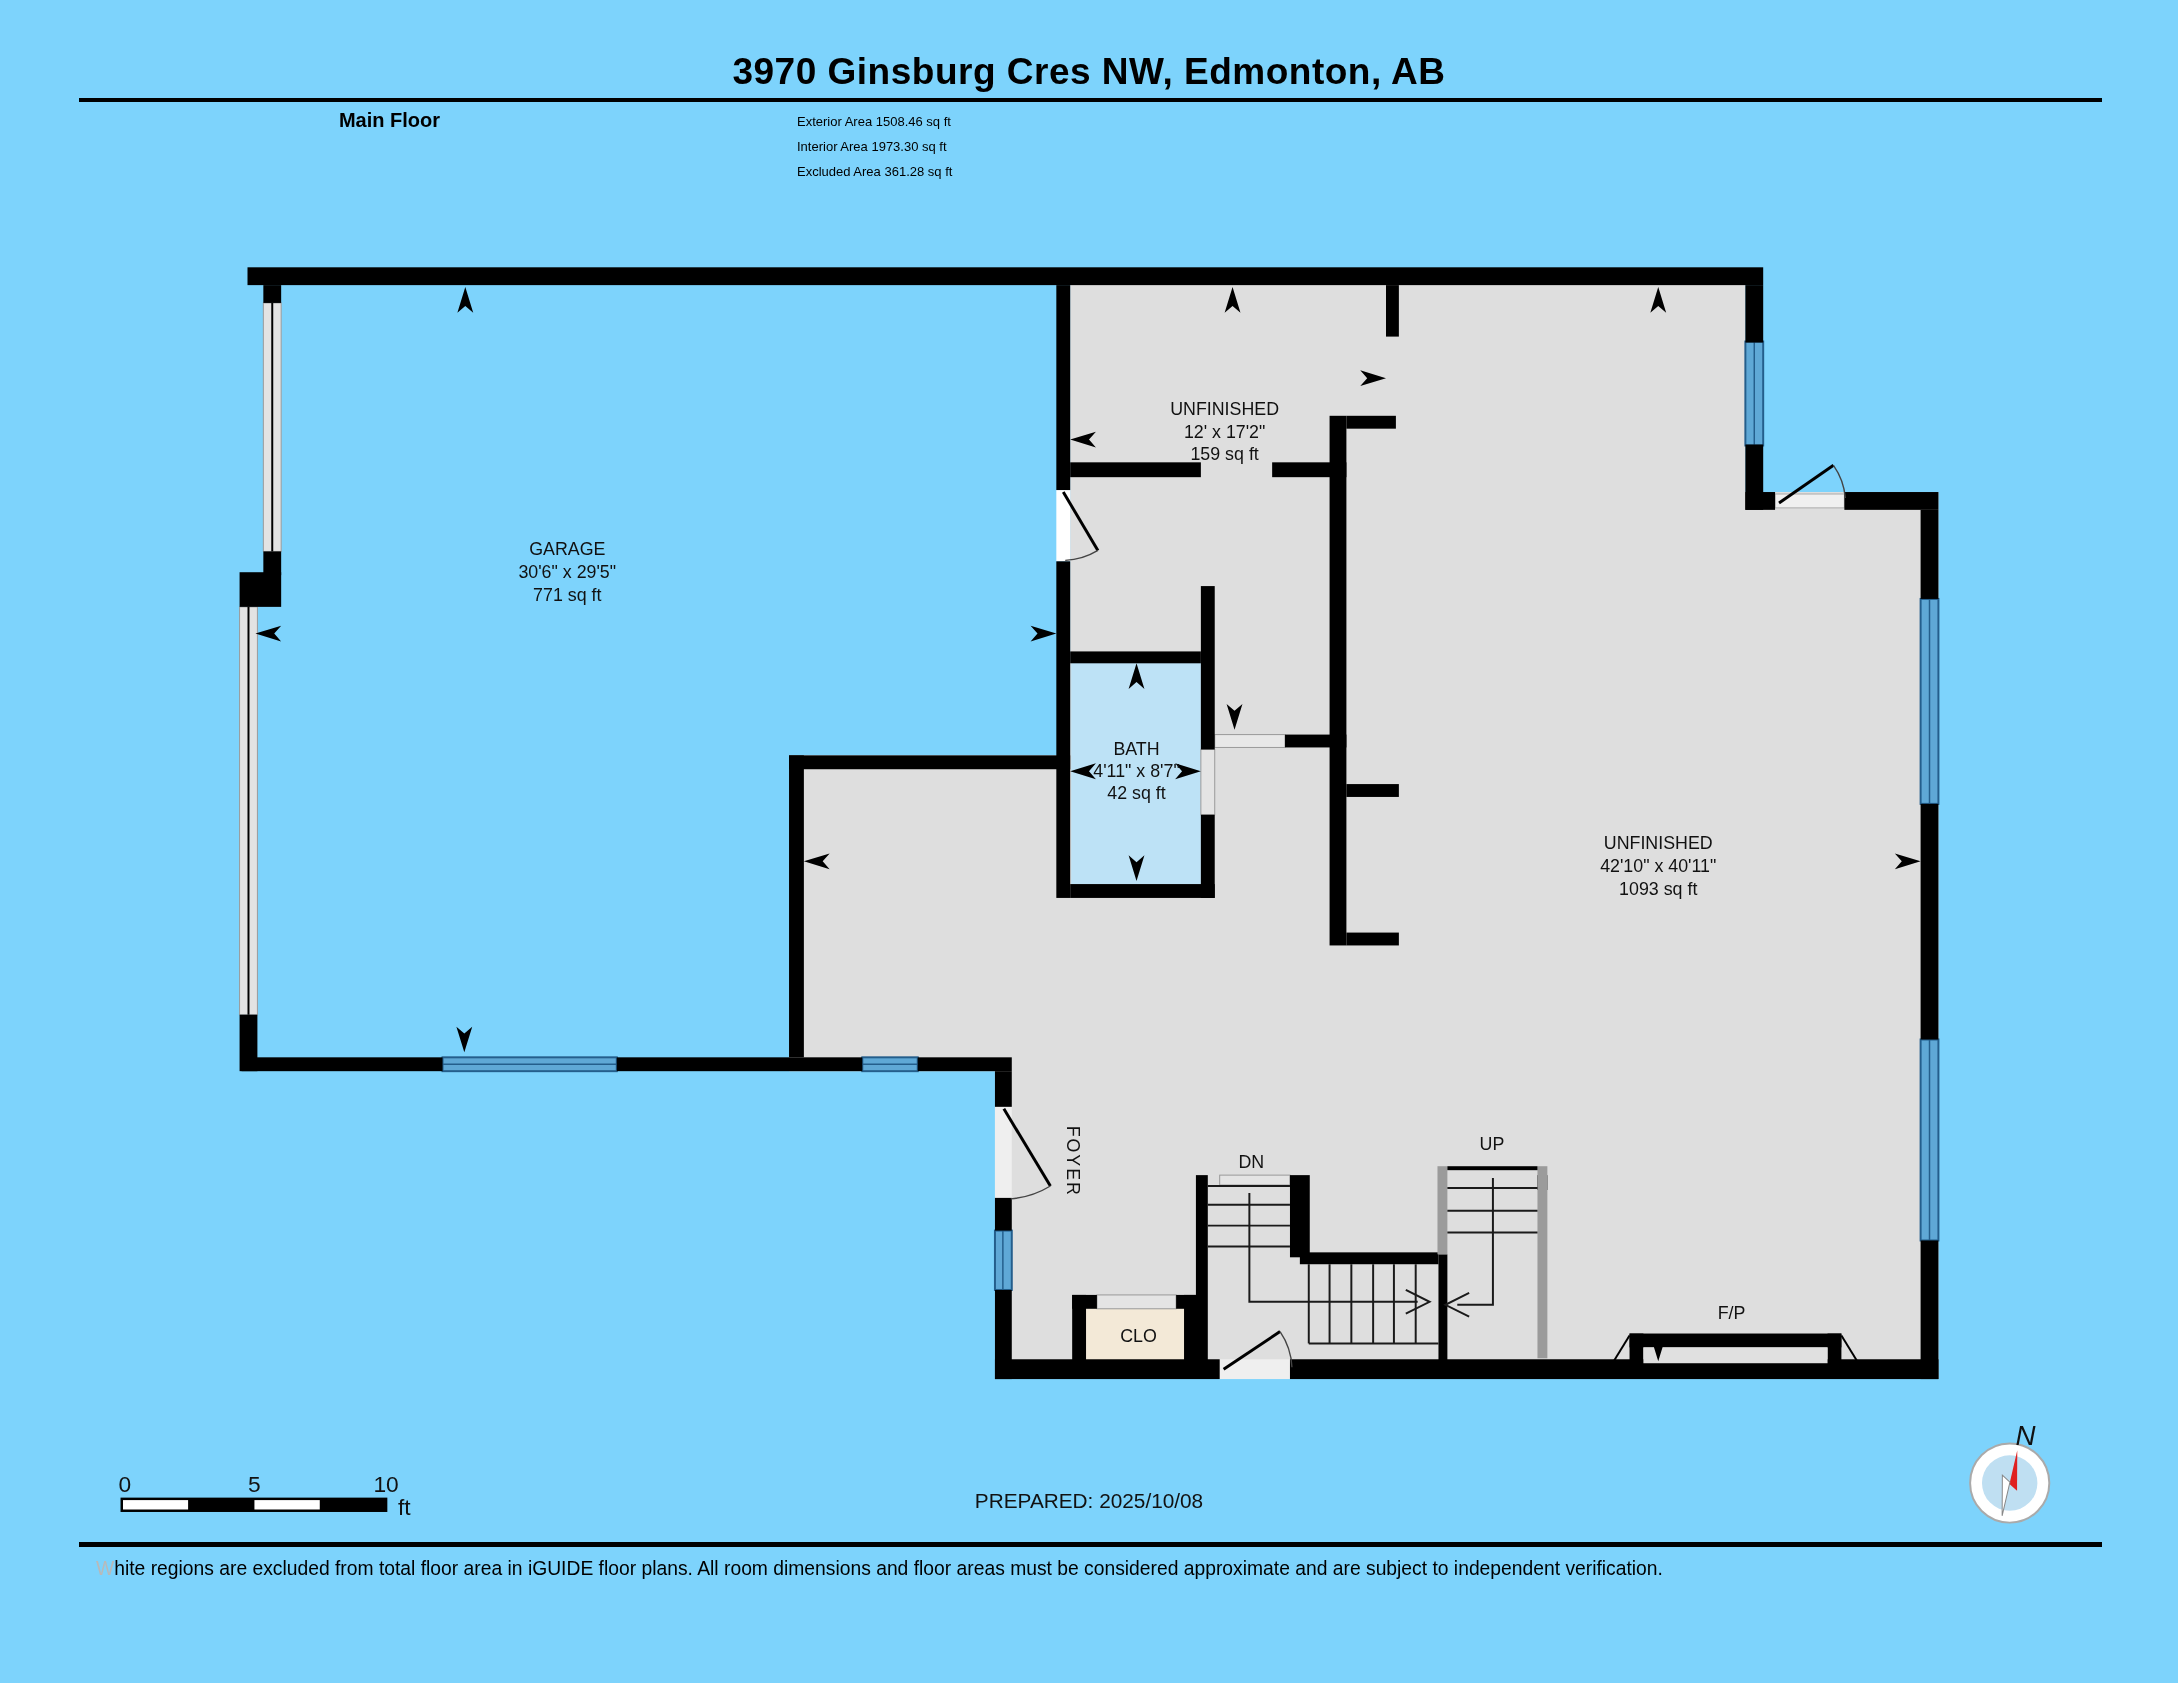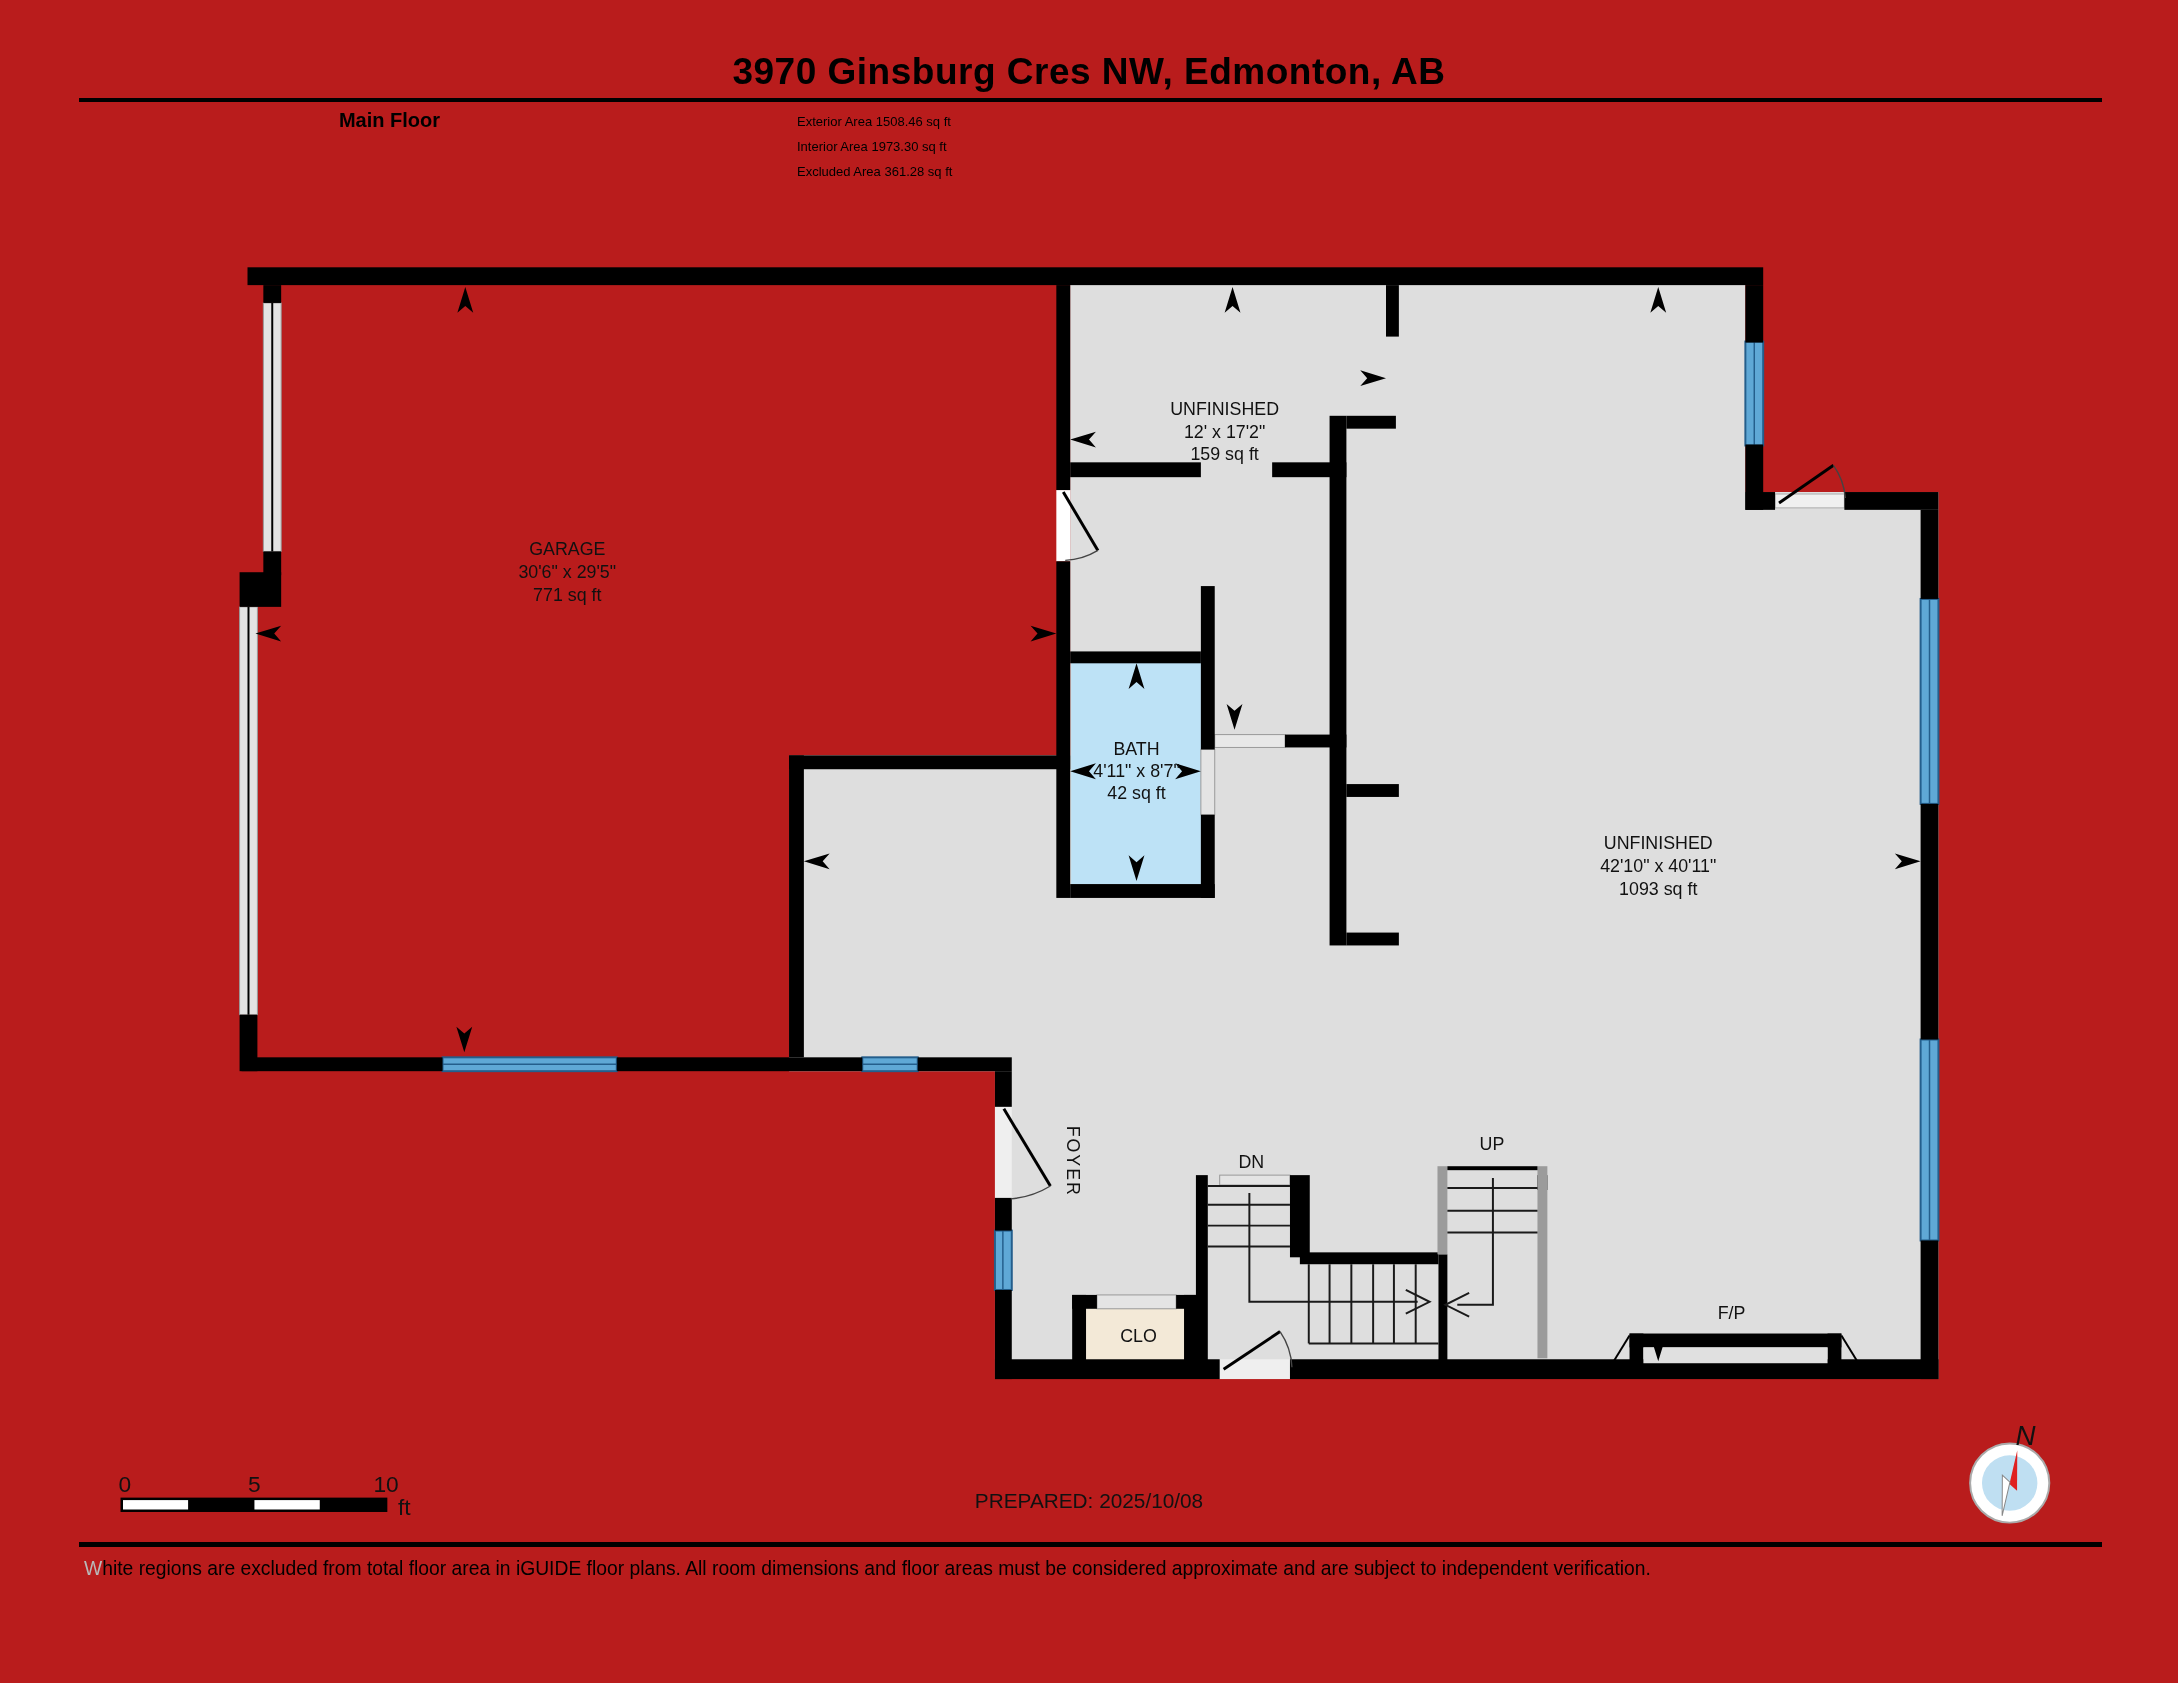--- a/index.html
+++ b/index.html
@@ -1,26 +1,26 @@
 <!DOCTYPE html>
 <html><head>
 <meta charset="utf-8">
 <style>
   html,body{margin:0;padding:0;background:#ffffff;}
-  .page{position:relative;width:2178px;height:1683px;background:#b91c1c;overflow:hidden;
+  .page{position:relative;width:2178px;height:1683px;background:#7dd3fc;overflow:hidden;
         font-family:"Liberation Sans",sans-serif;color:#000;}
   .title{position:absolute;top:51px;left:0;width:2178px;text-align:center;
          font-size:37px;font-weight:bold;letter-spacing:0.5px;}
   .rule{position:absolute;background:#000;}
   .rule.top{left:79px;top:98px;width:2023px;height:4px;}
   .rule.bottom{left:79px;top:1542px;width:2023px;height:5px;}
   .stats-label{position:absolute;top:109px;left:0;width:779px;text-align:center;
                font-size:20px;font-weight:bold;}
   .stats-values{position:absolute;top:109px;left:797px;font-size:13px;line-height:25px;}
-  .footer-text{position:absolute;left:84px;top:1558px;font-size:19.3px;}
+  .footer-text{position:absolute;left:96px;top:1558px;font-size:19.3px;}
   .footer-text::first-letter{color:#b9b9b9;}
   svg text{font-family:"Liberation Sans",sans-serif;fill:#111;}
   .roomname,.roomdims,.roomarea{font-size:18px;}
   .smalllab{font-size:18px;}
   .scalenum{font-size:23px;}
   .prepared{font-size:21px;}
   .northlab{font-size:28px;font-style:italic;}
 </style>
 </head>
 <body>

